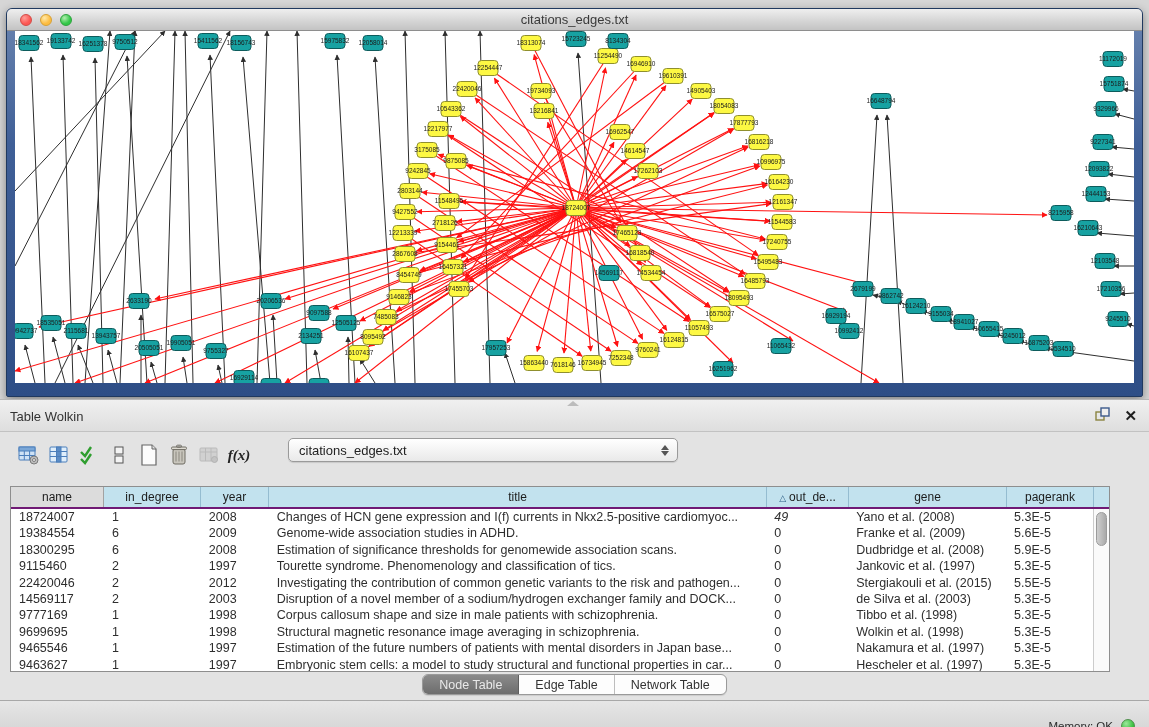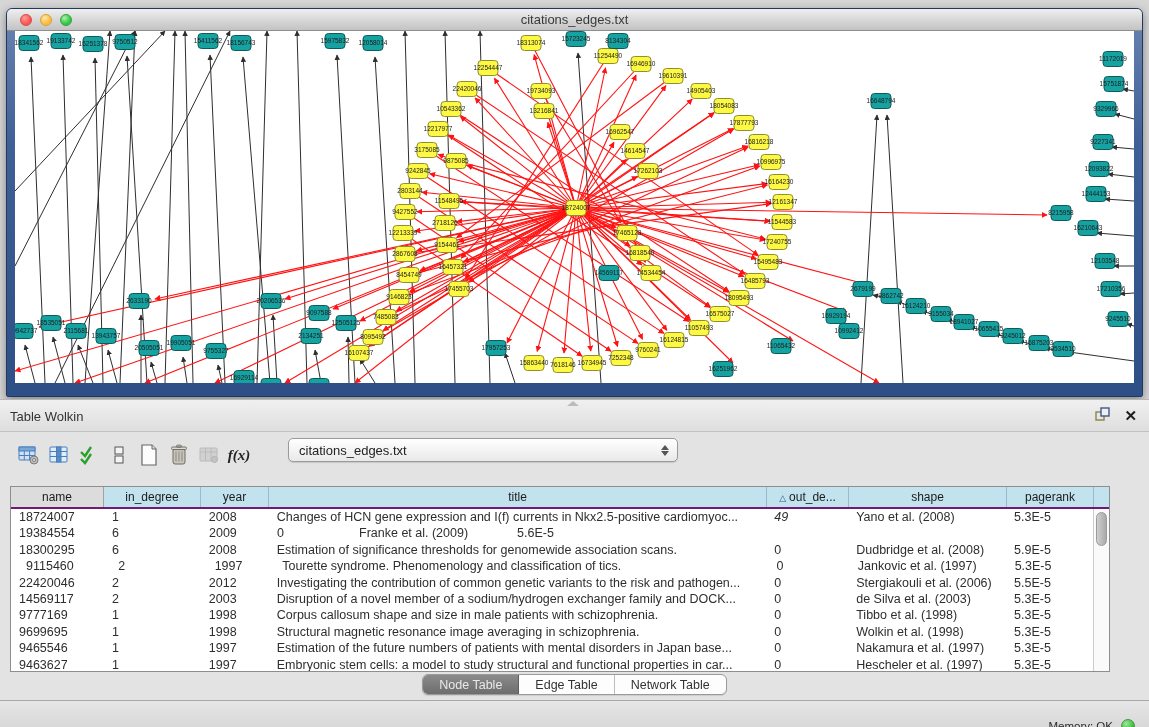--- a/index.html
+++ b/index.html
@@ -565,67 +565,68 @@
       </span>
     </div>
 
     <div class="table-box">
       <div class="thead" id="thead">
           <div class="th name-col" style="width: 93px;">name</div>
           <div class="th" style="width: 97px;">in_degree</div>
           <div class="th" style="width: 68px;">year</div>
           <div class="th" style="width: 498px;">title</div>
           <div class="th" style="width: 82px;"><span class="sort-tri">△</span>out_de...</div>
-          <div class="th" style="width: 158px;">shape</div>
+          <div class="th" style="width: 158px;">gene</div>
           <div class="th" style="width: 87px;">pagerank</div>
           <div class="th-fill"></div>
         </div>
       <div class="tbody" id="tbody">
           <div class="tr">
             <div class="td" style="width: 93px;">18724007</div>
             <div class="td" style="width: 97px;">1</div>
             <div class="td" style="width: 68px;">2008</div>
             <div class="td" style="width: 498px;">Changes of HCN gene expression and I(f) currents in Nkx2.5-positive cardiomyoc...</div>
             <div class="td" style="width: 82px; font-style: italic;">49</div>
             <div class="td" style="width: 158px;">Yano et al. (2008)</div>
             <div class="td" style="width: 87px;">5.3E-5</div>
           </div>
           <div class="tr">
             <div class="td" style="width: 93px;">19384554</div>
             <div class="td" style="width: 97px;">6</div>
             <div class="td" style="width: 68px;">2009</div>
+            <div class="td" style="width: 498px;">Genome-wide association studies in ADHD.</div>
             <div class="td" style="width: 82px;">0</div>
             <div class="td" style="width: 158px;">Franke et al. (2009)</div>
             <div class="td" style="width: 87px;">5.6E-5</div>
           </div>
           <div class="tr">
             <div class="td" style="width: 93px;">18300295</div>
             <div class="td" style="width: 97px;">6</div>
             <div class="td" style="width: 68px;">2008</div>
             <div class="td" style="width: 498px;">Estimation of significance thresholds for genomewide association scans.</div>
             <div class="td" style="width: 82px;">0</div>
             <div class="td" style="width: 158px;">Dudbridge et al. (2008)</div>
             <div class="td" style="width: 87px;">5.9E-5</div>
           </div>
           <div class="tr">
-            <div class="td" style="width: 93px; margin-left: 7px;">9115460</div>
+            <div class="td" style="width: 93px;">9115460</div>
             <div class="td" style="width: 97px;">2</div>
             <div class="td" style="width: 68px;">1997</div>
             <div class="td" style="width: 498px;">Tourette syndrome. Phenomenology and classification of tics.</div>
             <div class="td" style="width: 82px;">0</div>
             <div class="td" style="width: 158px;">Jankovic et al. (1997)</div>
             <div class="td" style="width: 87px;">5.3E-5</div>
           </div>
           <div class="tr">
             <div class="td" style="width: 93px;">22420046</div>
             <div class="td" style="width: 97px;">2</div>
             <div class="td" style="width: 68px;">2012</div>
             <div class="td" style="width: 498px;">Investigating the contribution of common genetic variants to the risk and pathogen...</div>
             <div class="td" style="width: 82px;">0</div>
-            <div class="td" style="width: 158px;">Stergiakouli et al. (2006)</div>
+            <div class="td" style="width: 158px;">Stergiakouli et al. (2015)</div>
             <div class="td" style="width: 87px;">5.5E-5</div>
           </div>
           <div class="tr">
             <div class="td" style="width: 93px;">14569117</div>
             <div class="td" style="width: 97px;">2</div>
             <div class="td" style="width: 68px;">2003</div>
             <div class="td" style="width: 498px;">Disruption of a novel member of a sodium/hydrogen exchanger family and DOCK...</div>
             <div class="td" style="width: 82px;">0</div>
             <div class="td" style="width: 158px;">de Silva et al. (2003)</div>
             <div class="td" style="width: 87px;">5.3E-5</div>

